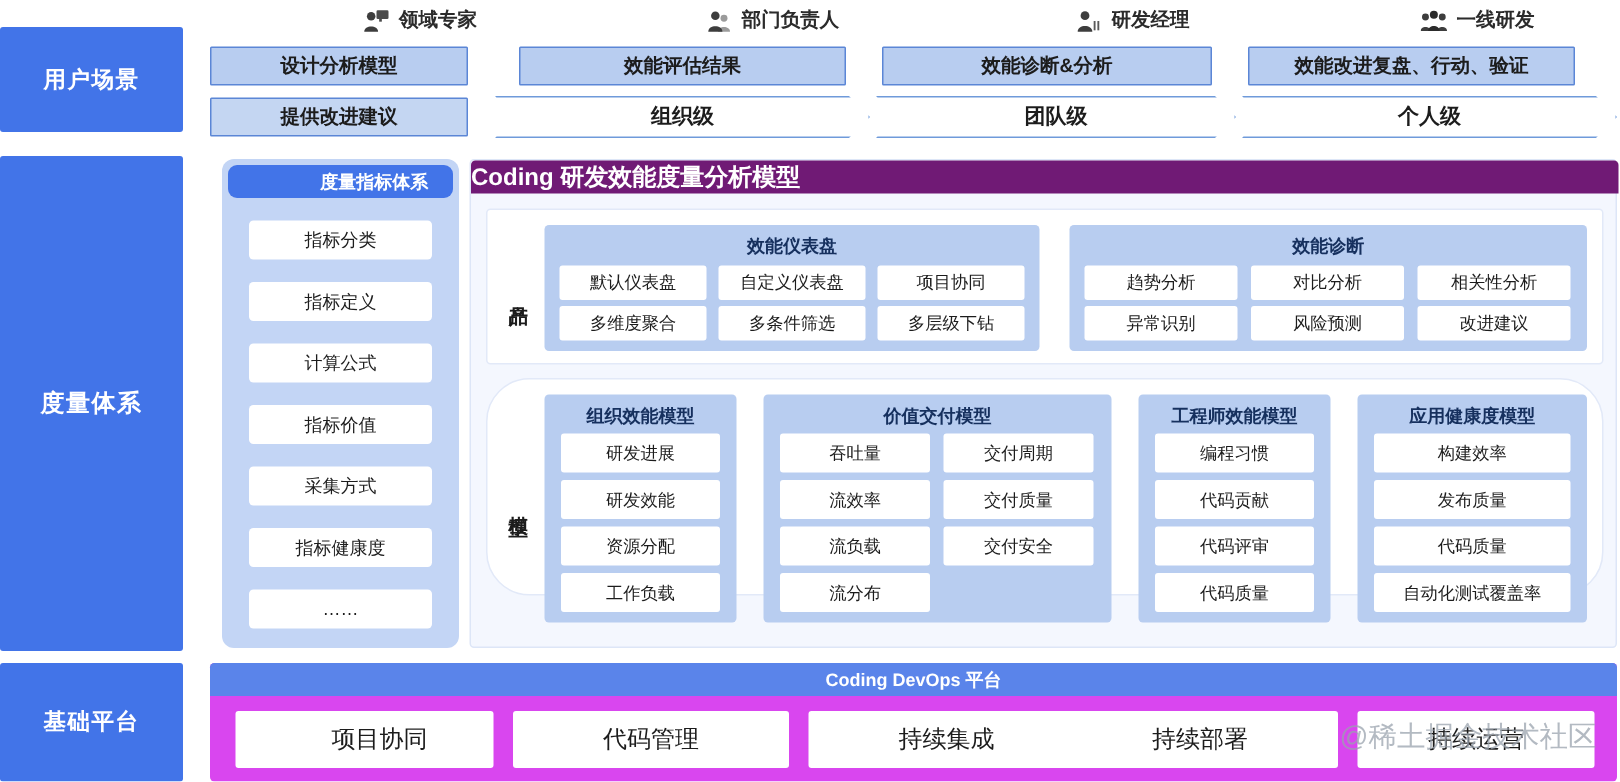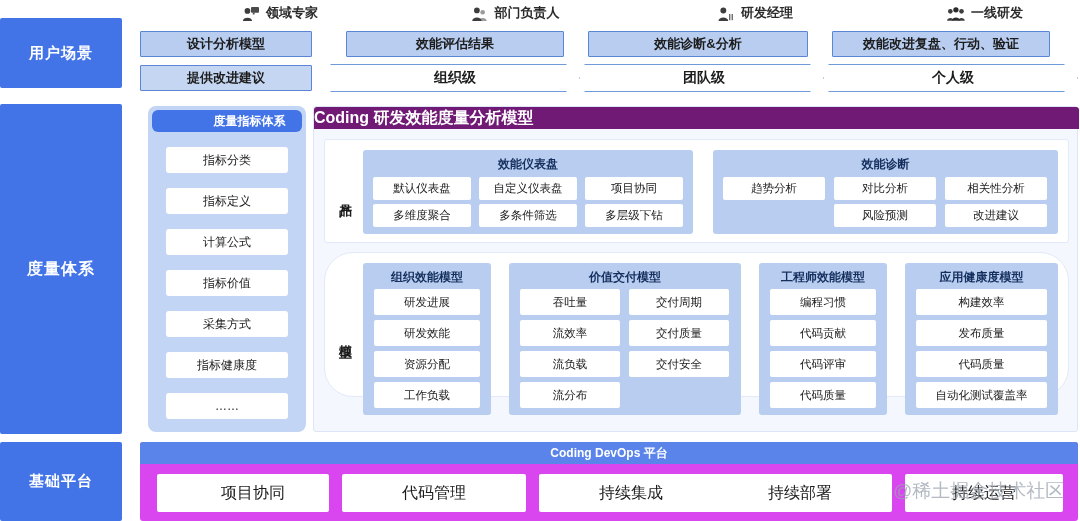--- a/index.html
+++ b/index.html
@@ -283,20 +283,23 @@
         <div class="group-title">效能诊断</div>
         <div class="cell" style="left:10px;  top:27px; width:102px; height:23px;">
             <span>趋势分析</span>
           </div>
         <div class="cell" style="left:121px; top:27px; width:102px; height:23px;">
             <span>对比分析</span>
           </div>
         <div class="cell" style="left:232px; top:27px; width:102px; height:23px;">
             <span>相关性分析</span>
           </div>
+        <div class="cell" style="left:10px;  top:54px; width:102px; height:23px;">
+            <span>异常识别</span>
+          </div>
         <div class="cell" style="left:121px; top:54px; width:102px; height:23px;">
             <span>风险预测</span>
           </div>
         <div class="cell" style="left:232px; top:54px; width:102px; height:23px;">
             <span>改进建议</span>
           </div>
       </div>
     </div>
 
     <div class="sub-panel" style="left:10px; top:145px; width:745px; height:145px;border-radius:29px;">

